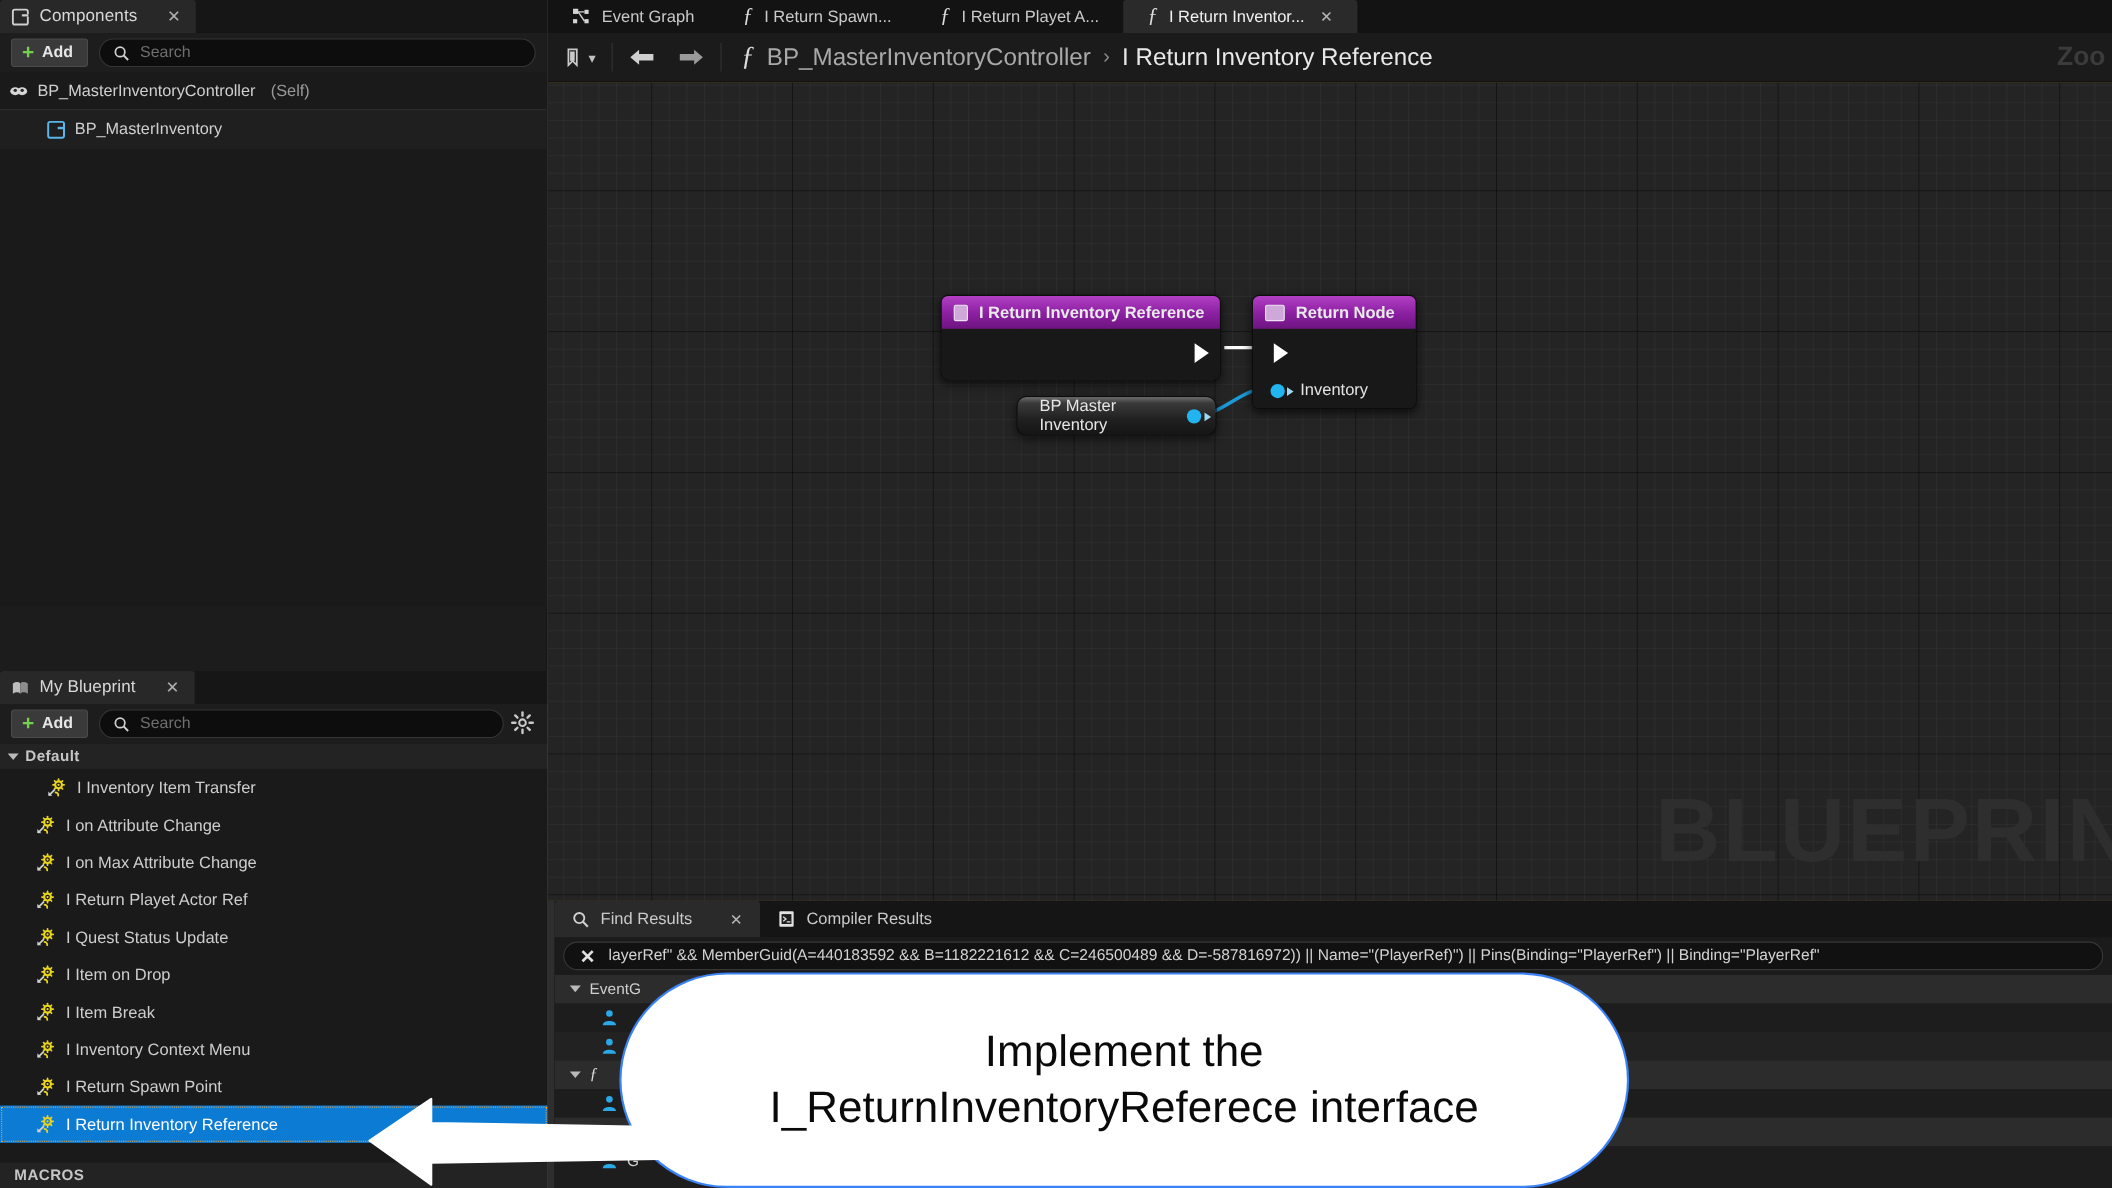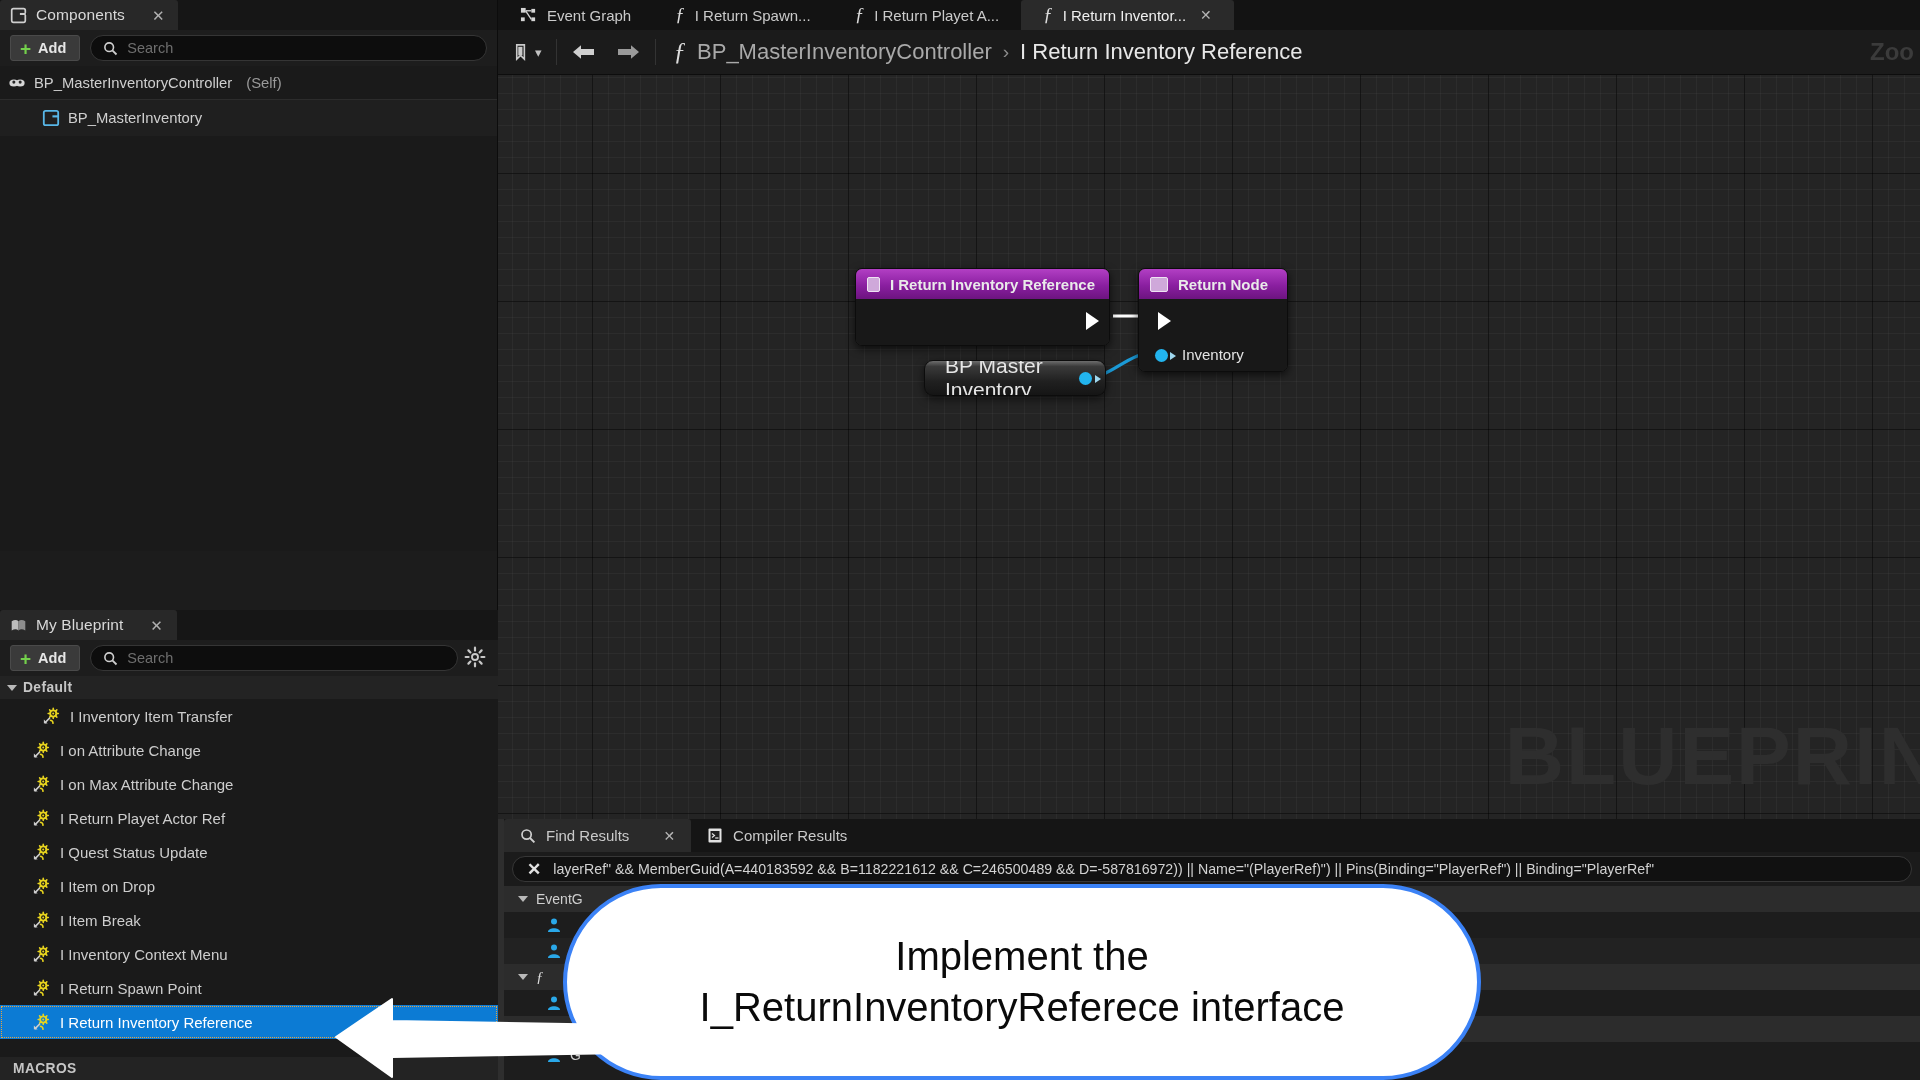--- a/index.html
+++ b/index.html
@@ -104,21 +104,21 @@
   .pin-in-exec { position:absolute; width:0; height:0;
     border-top:9px solid transparent; border-bottom:9px solid transparent; border-left:13px solid #fff; }
   .pin-dot { position:absolute; width:13px; height:13px; border-radius:50%; background:#22b4ee; }
   .pin-arrowhead { position:absolute; width:0; height:0;
     border-top:4px solid transparent; border-bottom:4px solid transparent; border-left:6px solid #9fd7ee; }
   .pin-lbl { position:absolute; font-size:15px; color:#e3e3e3; }
 
   .varnode { position:absolute; border-radius:9px; overflow:hidden; border:1px solid #0c0c0c;
     background:linear-gradient(180deg,#6d6d6d 0%, #3a3a3a 16%, #202020 60%, #151515 100%);
     box-shadow:0 3px 9px rgba(0,0,0,.6); display:flex; align-items:center; }
-  .varnode .vlbl { font-size:21px; color:#e6e6e6; padding:0 26px 0 20px; }
+  .varnode .vlbl { font-size:15px; color:#e6e6e6; padding:0 26px 0 20px; }
 
   .wire { position:absolute; pointer-events:none; }
 
   
   #bottom { position:absolute; left:498px; bottom:0; right:0; height:261px; background:#1b1b1b; }
   #bsplit { position:absolute; left:0; top:0; width:6px; height:100%; background:#2e2e2e; }
   #btabs { height:33px; background:#151515; display:flex; align-items:flex-end; margin-left:6px; }
   .btab { display:flex; align-items:center; gap:10px; height:33px; padding:0 16px; font-size:15px;
     color:#cacaca; }
   .btab.active { background:#2a2a2a; border-top-left-radius:3px; border-top-right-radius:3px; }
@@ -133,21 +133,21 @@
 
   #btree { margin-left:6px; position:absolute; top:67px; left:0; right:0; bottom:0;
     background:#1d1d1d; overflow:hidden; }
   .tr-row { display:flex; align-items:center; gap:8px; height:26px; font-size:14px; color:#cfcfcf; }
   .tr-row.alt { background:#222; }
   .tr-hdr { background:#2c2c2c; }
   .blueman { width:16px; height:16px; flex:0 0 16px; }
 
   
   #callout { position:absolute; left:563px; top:884px; width:918px; height:196px;
-    background:#fff; border:4px solid #3b82f6; border-radius:98px/98px;
+    background:#fff; border:2px solid #3b82f6; border-radius:98px/98px;
     display:flex; flex-direction:column; align-items:center; justify-content:center; z-index:40; }
   #callout .l1 { font-size:40px; color:#0a0a0a; line-height:1.28; }
   #callout .l2 { font-size:40px; color:#0a0a0a; line-height:1.28; }
 
   #bigarrow { position:absolute; left:330px; top:995px; z-index:41; }
 </style>
 </head>
 <body>
 
 <div id="root">

